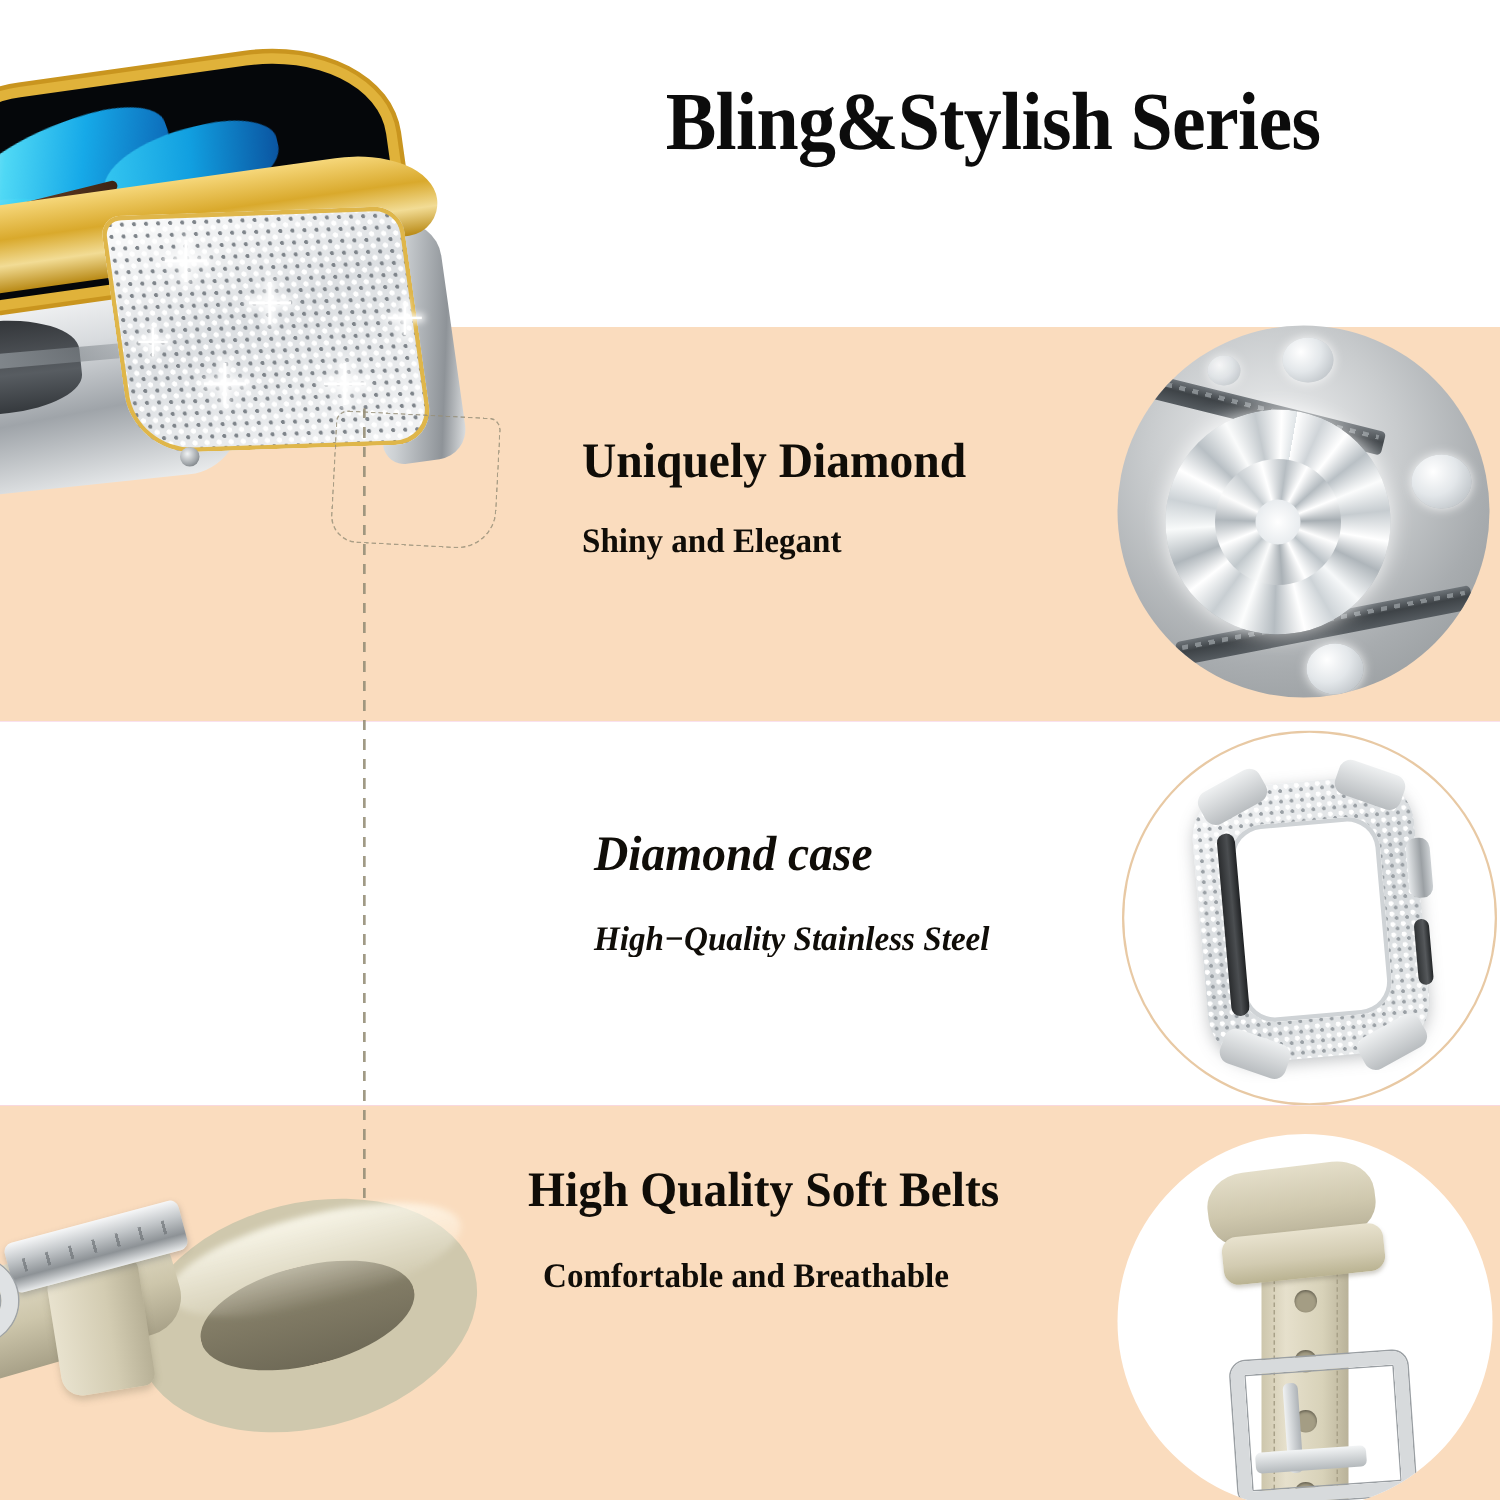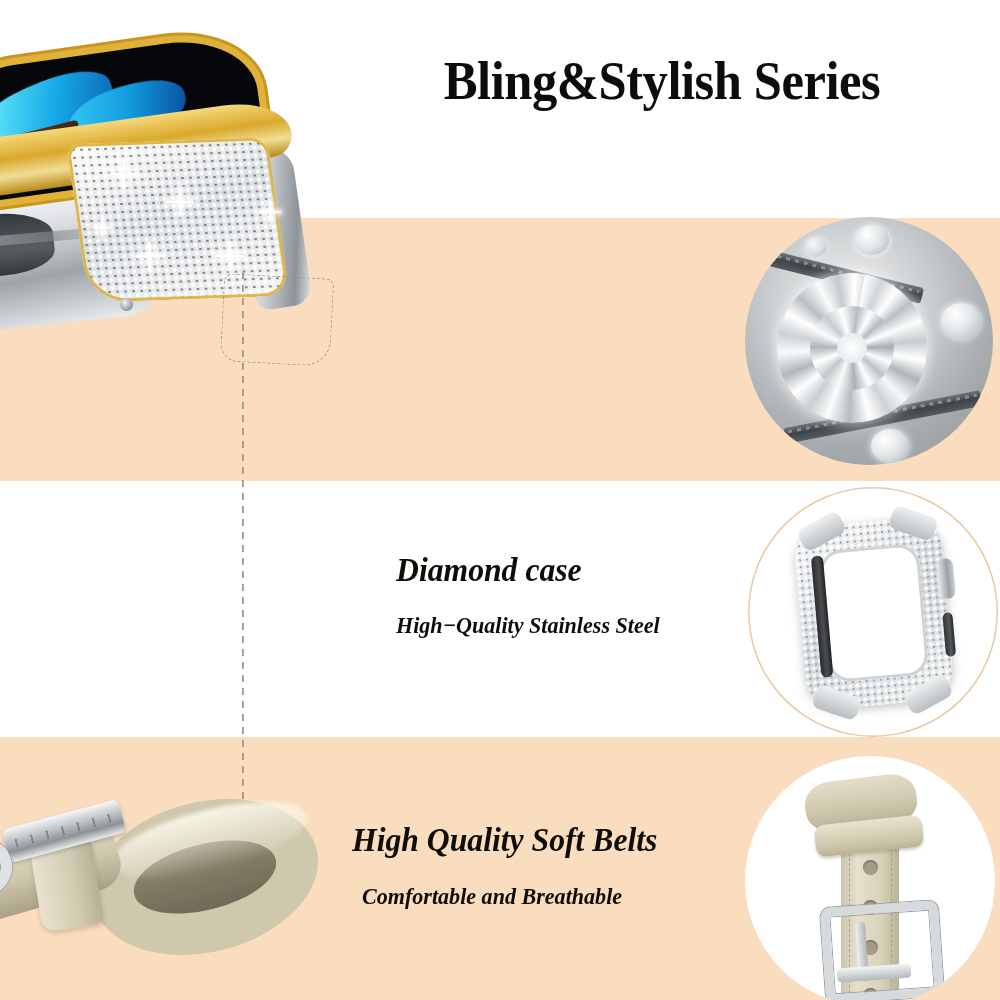--- a/index.html
+++ b/index.html
@@ -70,21 +70,21 @@
     white-space: nowrap;
     transform: scaleX(0.96);
     transform-origin: 0 50%;
   }
   #feature-1 { left: 388px; top: 290px; }
   #feature-1 .f-sub { margin-top: 22px; margin-left: 0px; }
 
   #feature-2 { left: 396px; top: 552px; font-style: italic; }
   #feature-2 .f-sub { margin-top: 25px; margin-left: 0px; }
 
-  #feature-3 { left: 352px; top: 822px; font-style: italic; }
+  #feature-3 { left: 352px; top: 776px; }
   #feature-3 .f-sub { margin-top: 26px; margin-left: 10px; }
 
   
   .inset {
     position: absolute;
     border-radius: 50%;
     overflow: hidden;
   }
   #inset-diamond {
     left: 745px; top: 217px;
@@ -599,20 +599,24 @@
     <div id="curl-big"></div>
     <div id="curl-highlight"></div>
     <div id="curl-strap-left"></div>
     <div id="curl-keeper"></div>
     <div id="clasp-silver"></div>
     <div id="clasp-ring"></div>
   </div>
 
   <div id="headline">Bling&amp;Stylish Series</div>
 
+  <div class="feature" id="feature-1">
+    <div class="f-title">Uniquely Diamond</div>
+    <div class="f-sub">Shiny and Elegant</div>
+  </div>
 
   <div class="inset" id="inset-diamond">
     <div class="tweezer" id="tweezer-top"></div>
     <div class="tweezer" id="tweezer-bottom"></div>
     <div id="gem-big"></div>
     <div class="gem-small" id="gem-s1"></div>
     <div class="gem-small" id="gem-s2"></div>
     <div class="gem-small" id="gem-s3"></div>
     <div class="gem-small" id="gem-s4"></div>
   </div>

